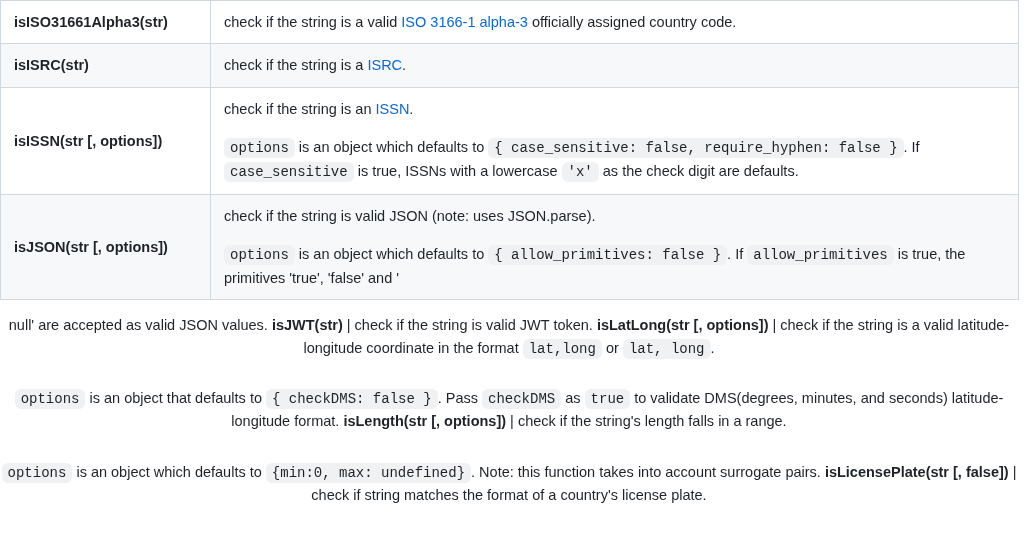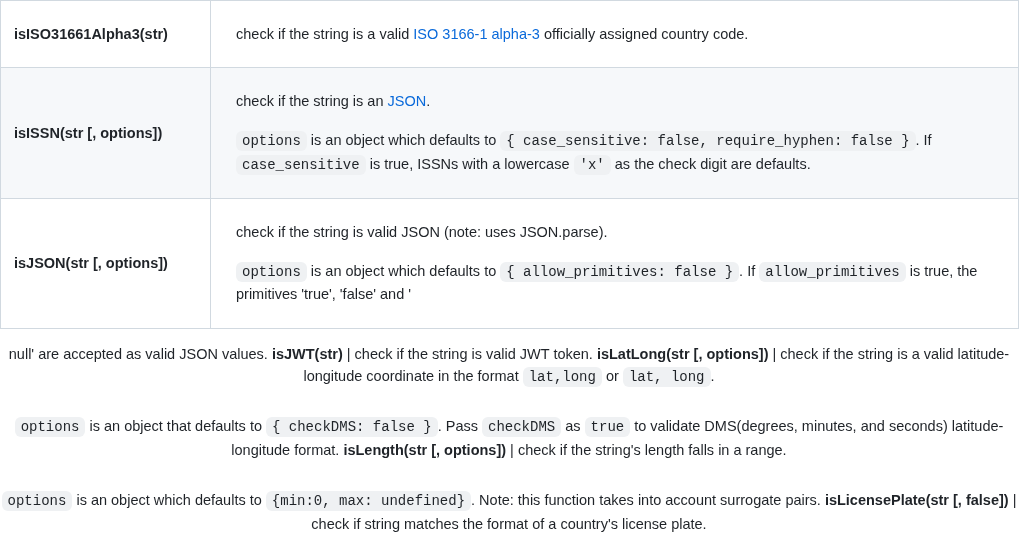--- a/index.html
+++ b/index.html
@@ -49,21 +49,21 @@
     font-size: 14.5px;
     padding-left: 17px;
     color: #1f2328;
   }
   td.col-desc {
     width: 808px;
     padding-left: 12px;
     padding-right: 12px;
   }
   td.col-desc p {
-    margin: 12px;
+    margin: 0;
   }
   td.col-desc p + p {
     margin-top: 16px;
   }
 
   
   a.link {
     color: #0969da;
     text-decoration: none;
   }
@@ -111,27 +111,35 @@
       <tr>
         <td class="col-name">
           <span>isISO31661Alpha3(str)</span>
         </td>
         <td class="col-desc">
           <p><span>check if the string is a valid </span><a class="link" href="#">ISO 3166-1 alpha-3</a><span> officially assigned country code.</span></p>
         </td>
       </tr>
 
 
+      <tr>
+        <td class="col-name">
+          <span>isISRC(str)</span>
+        </td>
+        <td class="col-desc">
+          <p><span>check if the string is a </span><a class="link" href="#">ISRC</a><span>.</span></p>
+        </td>
+      </tr>
 
       <tr>
         <td class="col-name">
           <span>isISSN(str [, options])</span>
         </td>
         <td class="col-desc">
-          <p><span>check if the string is an </span><a class="link" href="#">JSON</a><span>.</span></p>
+          <p><span>check if the string is an </span><a class="link" href="#">ISSN</a><span>.</span></p>
           <p><code class="chip">options</code><span> is an object which defaults to </span><code class="chip">{ case_sensitive: false, require_hyphen: false }</code><span>. If </span><code class="chip">case_sensitive</code><span> is true, ISSNs with a lowercase </span><code class="chip">'x'</code><span> as the check digit are defaults.</span></p>
         </td>
       </tr>
 
       <tr>
         <td class="col-name">
           <span>isJSON(str [, options])</span>
         </td>
         <td class="col-desc">
           <p>check if the string is valid JSON (note: uses JSON.parse).</p>

